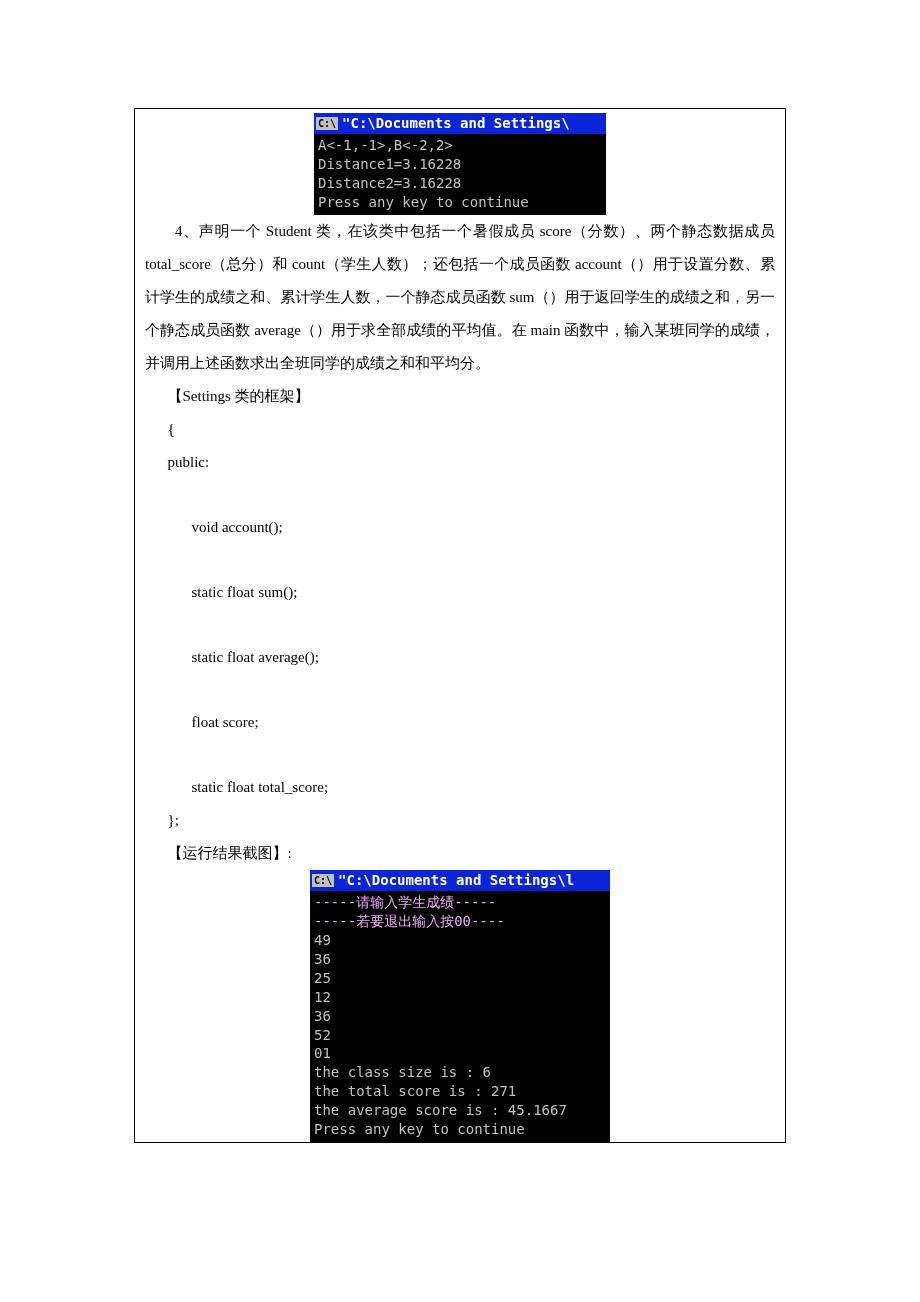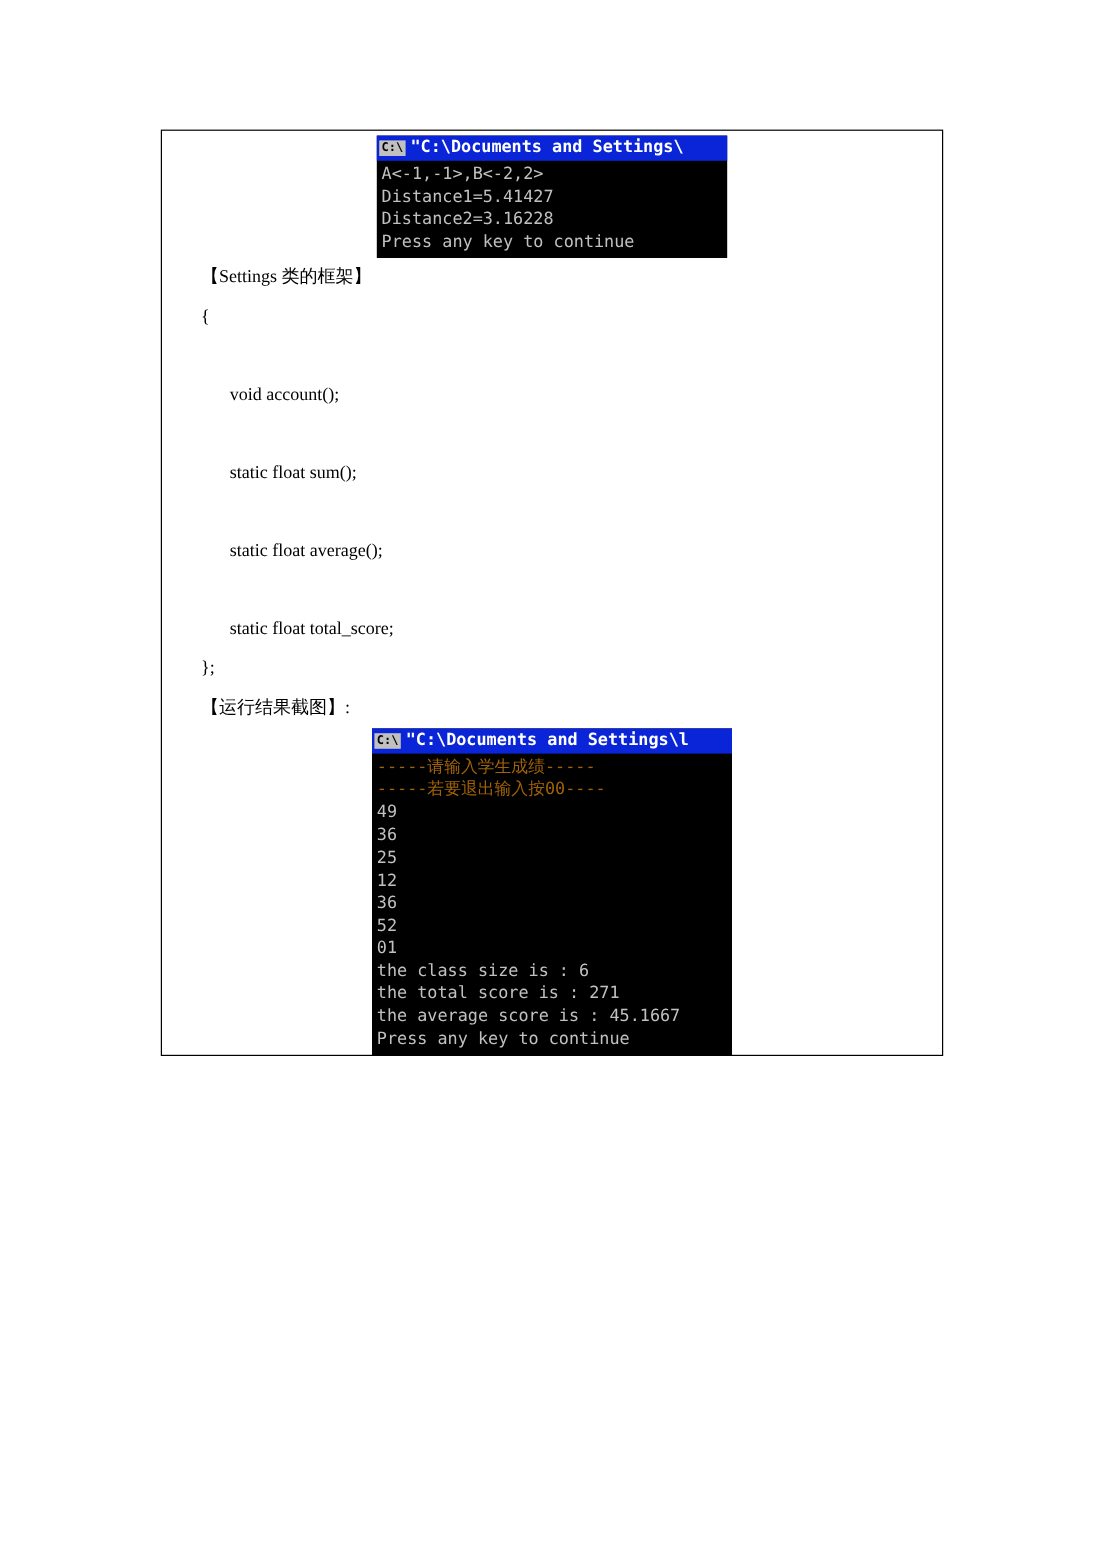--- a/index.html
+++ b/index.html
@@ -56,21 +56,21 @@
     font-weight: bold;
     padding: 0 2px;
     height: 13px;
     line-height: 13px;
   }
   .console-body {
     padding: 2px 4px 4px 4px;
     white-space: pre;
   }
   .console-body .hint {
-    color: #a16207;
+    color: #f0abfc;
     font-family: "SimSun", monospace;
   }
   .para {
     text-indent: 2em;
     margin: 0;
     text-align: justify;
   }
   .code-line {
     font-family: "Times New Roman", serif;
     margin: 0;
@@ -83,32 +83,35 @@
 <body>
 
 <div class="page">
 
   <div class="console console1">
     <div class="titlebar">
       <span class="win-icon">C:\</span>
       <span>"C:\Documents and Settings\</span>
     </div>
     <div class="console-body"><span>A&lt;-1,-1&gt;,B&lt;-2,2&gt;</span>
-<span>Distance1=5.41427</span>
+<span>Distance1=3.16228</span>
 <span>Distance2=3.16228</span>
 <span>Press any key to continue</span></div>
   </div>
 
+  <p class="para">4、声明一个 Student 类，在该类中包括一个暑假成员 score（分数）、两个静态数据成员 total_score（总分）和 count（学生人数）；还包括一个成员函数 account（）用于设置分数、累计学生的成绩之和、累计学生人数，一个静态成员函数 sum（）用于返回学生的成绩之和，另一个静态成员函数 average（）用于求全部成绩的平均值。在 main 函数中，输入某班同学的成绩，并调用上述函数求出全班同学的成绩之和和平均分。</p>
 
   <p class="code-line i1">【Settings 类的框架】</p>
 
   <p class="code-line i1">{</p>
+  <p class="code-line i1">public:</p>
   <p class="code-line i2">void account();</p>
   <p class="code-line i2">static float sum();</p>
   <p class="code-line i2">static float average();</p>
+  <p class="code-line i2">float score;</p>
   <p class="code-line i2">static float total_score;</p>
   <p class="code-line i1">};</p>
 
   <p class="code-line i1">【运行结果截图】:</p>
 
   <div class="console console2">
     <div class="titlebar">
       <span class="win-icon">C:\</span>
       <span>"C:\Documents and Settings\l</span>
     </div>

